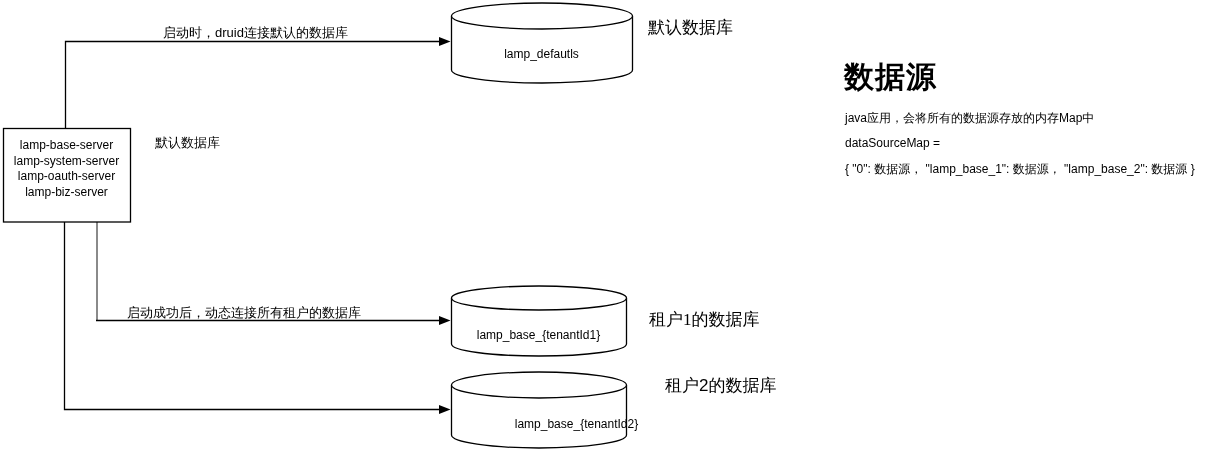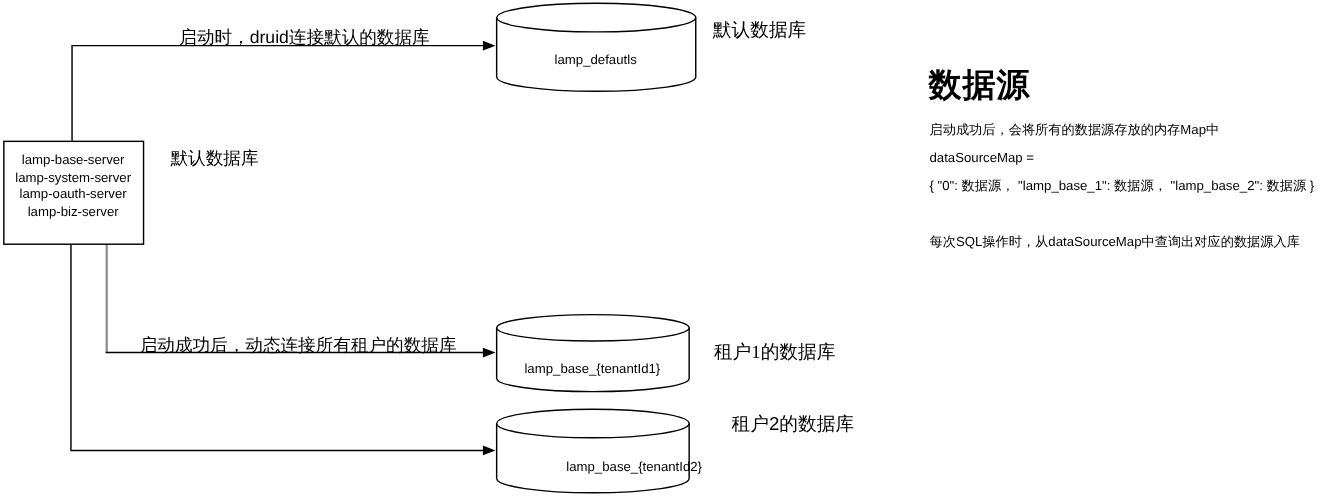--- a/index.html
+++ b/index.html
@@ -15,21 +15,21 @@
   .abs{position:absolute;white-space:nowrap;}
   .edge{stroke:#000;stroke-width:1.3;fill:none;}
   .edge-gray{stroke:#8a8a8a;stroke-width:2;fill:none;}
   .shape{stroke:#000;stroke-width:1.3;fill:#ffffff;}
   .arrowhead{fill:#000;stroke:none;}
   .box-text{
     left:3px;top:128px;width:127px;height:82px;
     display:flex;flex-direction:column;align-items:center;justify-content:center;
     font-size:12px;line-height:15.5px;text-align:center;position:absolute;
   }
-  .edge-label{font-size:16px;}
+  .edge-label{font-size:13px;}
   .side-label{font-size:17px;}
   .db-name{font-size:12px;text-align:center;}
   .notes-title{font-size:30px;font-weight:bold;letter-spacing:1px;}
   .notes-line{font-size:12px;}
 </style>
 </head>
 <body>
 
 <div class="canvas">
 
@@ -82,18 +82,17 @@
 
   <div class="abs db-name" style="left:451px;top:47px;width:181px;">lamp_defautls</div>
   <div class="abs db-name" style="left:451px;top:328px;width:175px;">lamp_base_{tenantId1}</div>
   <div class="abs db-name" style="left:451px;top:417px;width:175px;padding-left:38px;">lamp_base_{tenantId2}</div>
 
   <div class="abs side-label" style="left:648px;top:16px;">默认数据库</div>
   <div class="abs side-label" style="left:649px;top:308px;font-family:Liberation Serif, serif;">租户1的数据库</div>
   <div class="abs side-label" style="left:649px;top:374px;margin-left:16px;">租户2的数据库</div>
 
   <div class="abs notes-title" style="left:844px;top:57px;">数据源</div>
-  <div class="abs notes-line" style="left:845px;top:110px;">启动成功后，会将所有的数据源存放的内存Map中</div>
+  <div class="abs notes-line" style="left:845px;top:110px;">java应用，会将所有的数据源存放的内存Map中</div>
   <div class="abs notes-line" style="left:845px;top:136px;">dataSourceMap =</div>
   <div class="abs notes-line" style="left:845px;top:161px;">{ "0": 数据源，  "lamp_base_1": 数据源，  "lamp_base_2": 数据源 }</div>
-  <div class="abs notes-line" style="left:845px;top:212px;">每次SQL操作时，从dataSourceMap中查询出对应的数据源入库</div>
 
 </div>
 
 </body></html>

